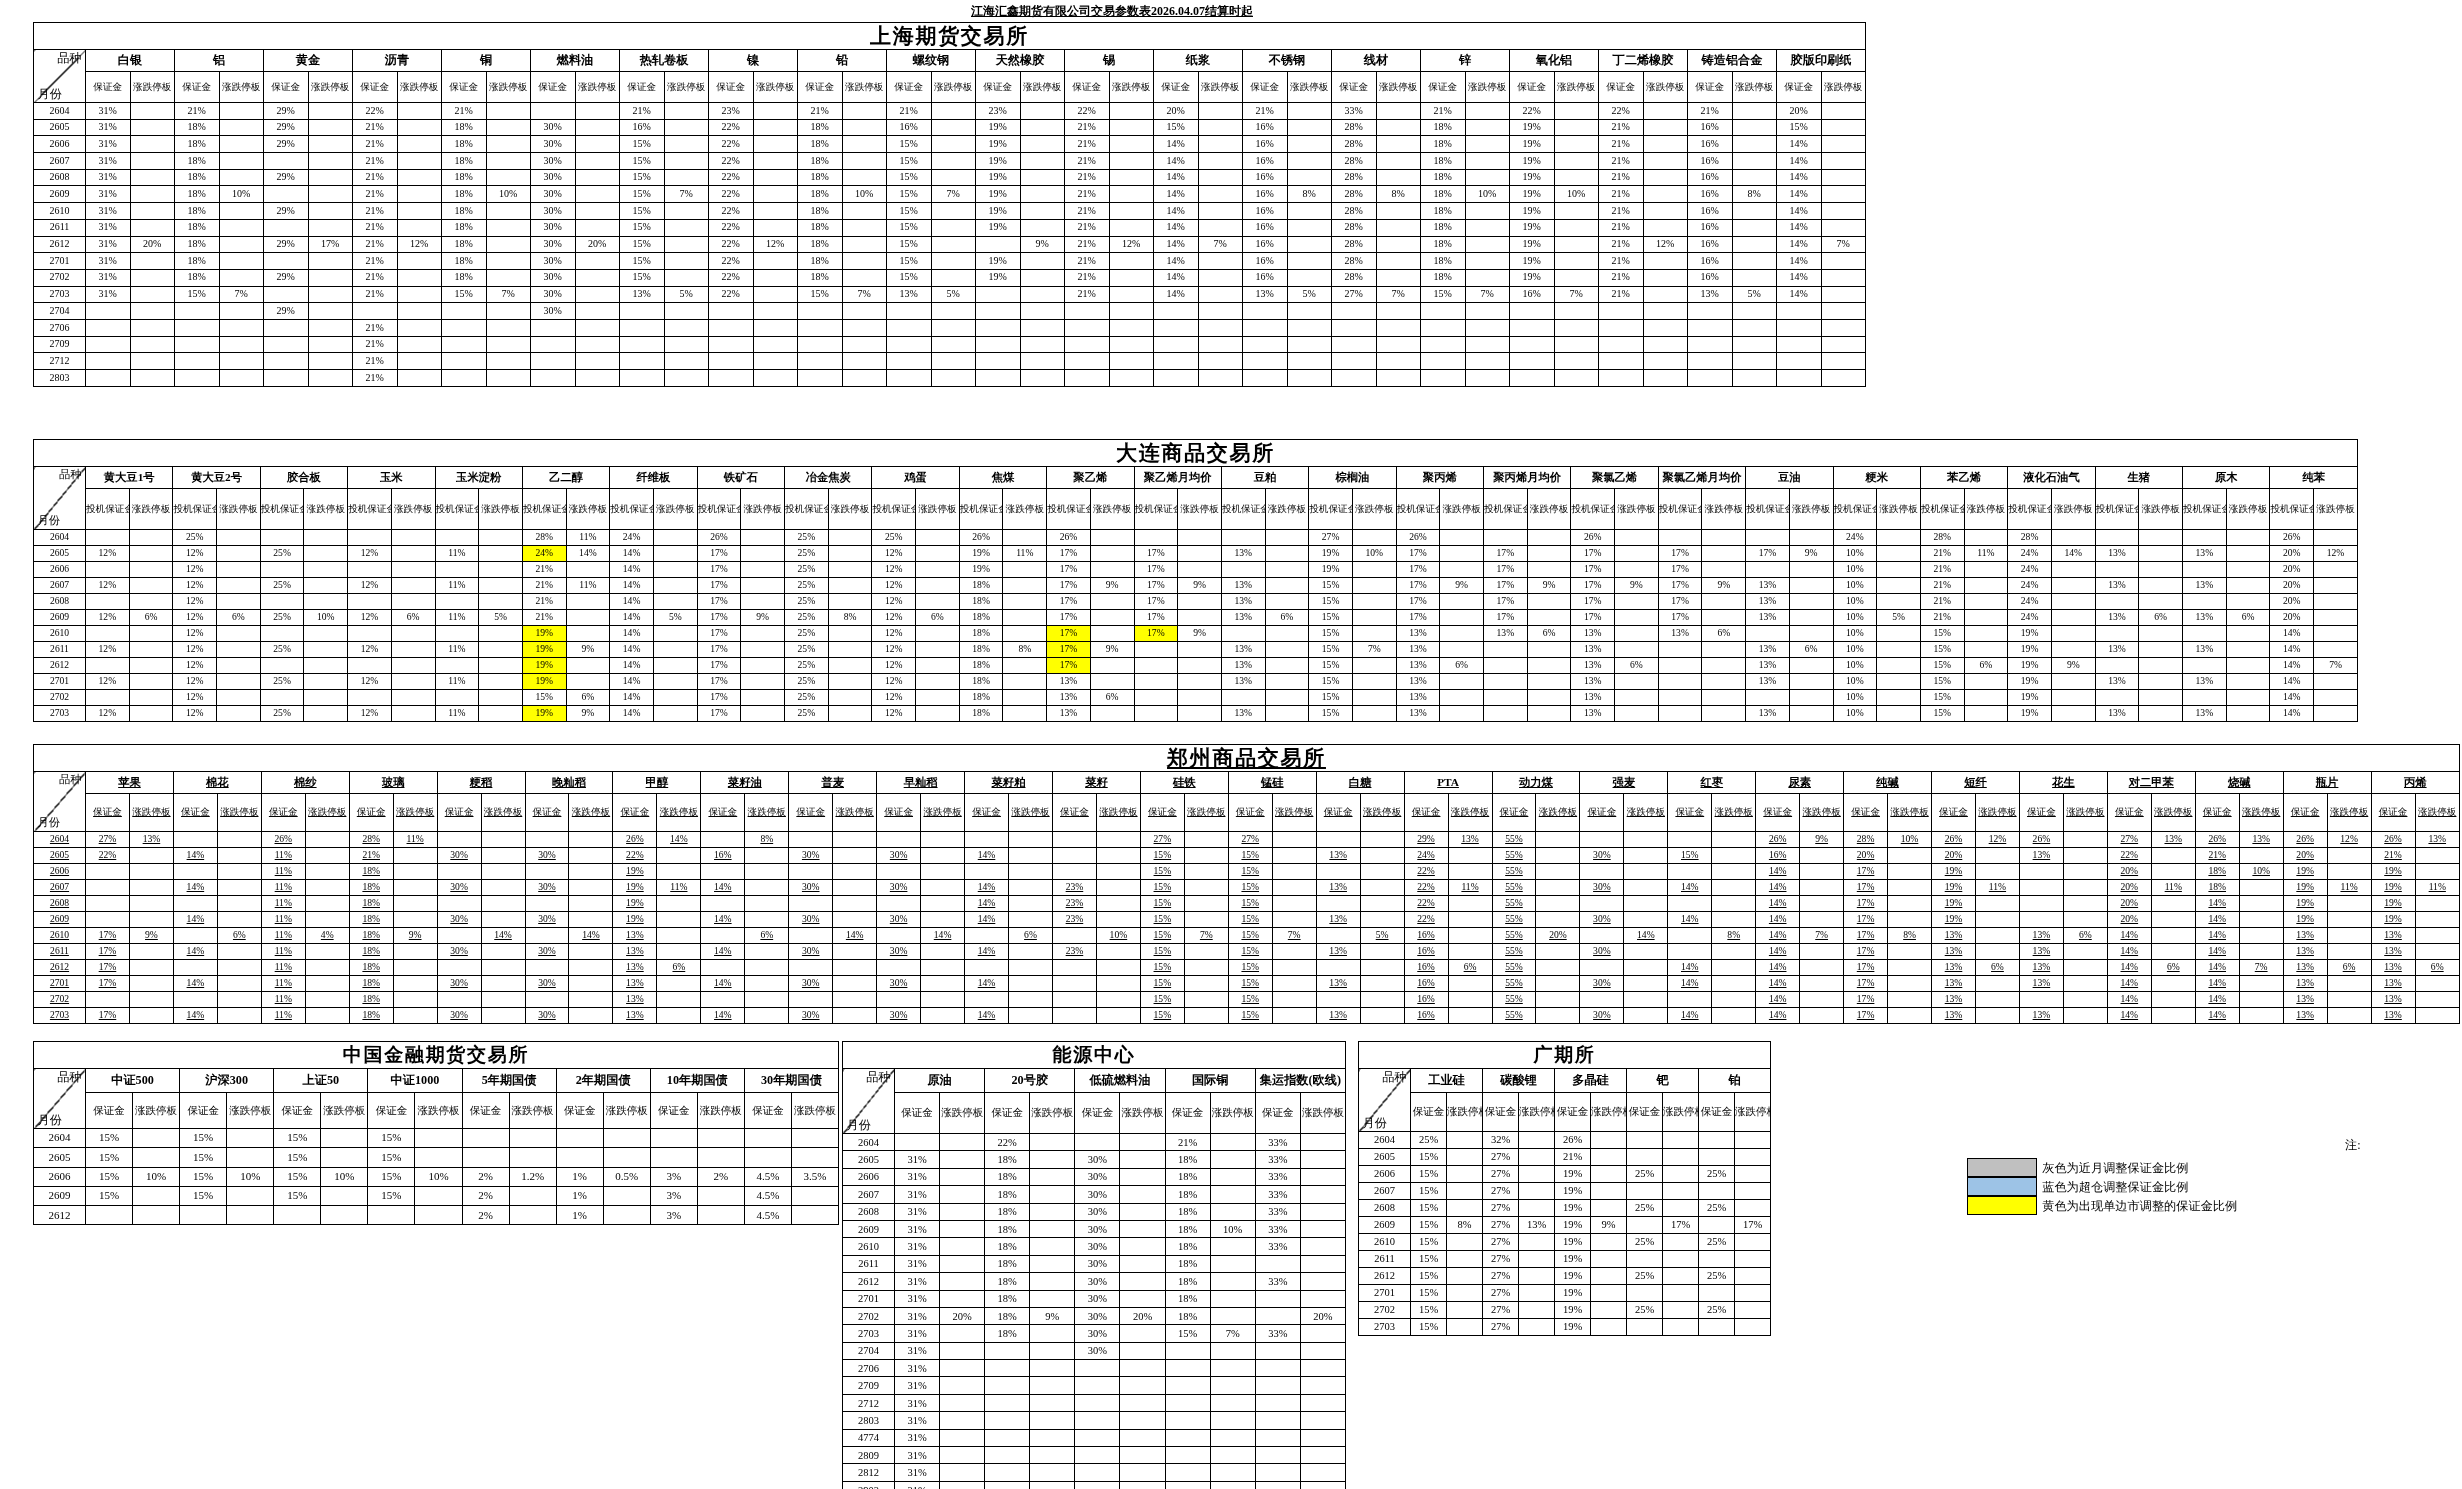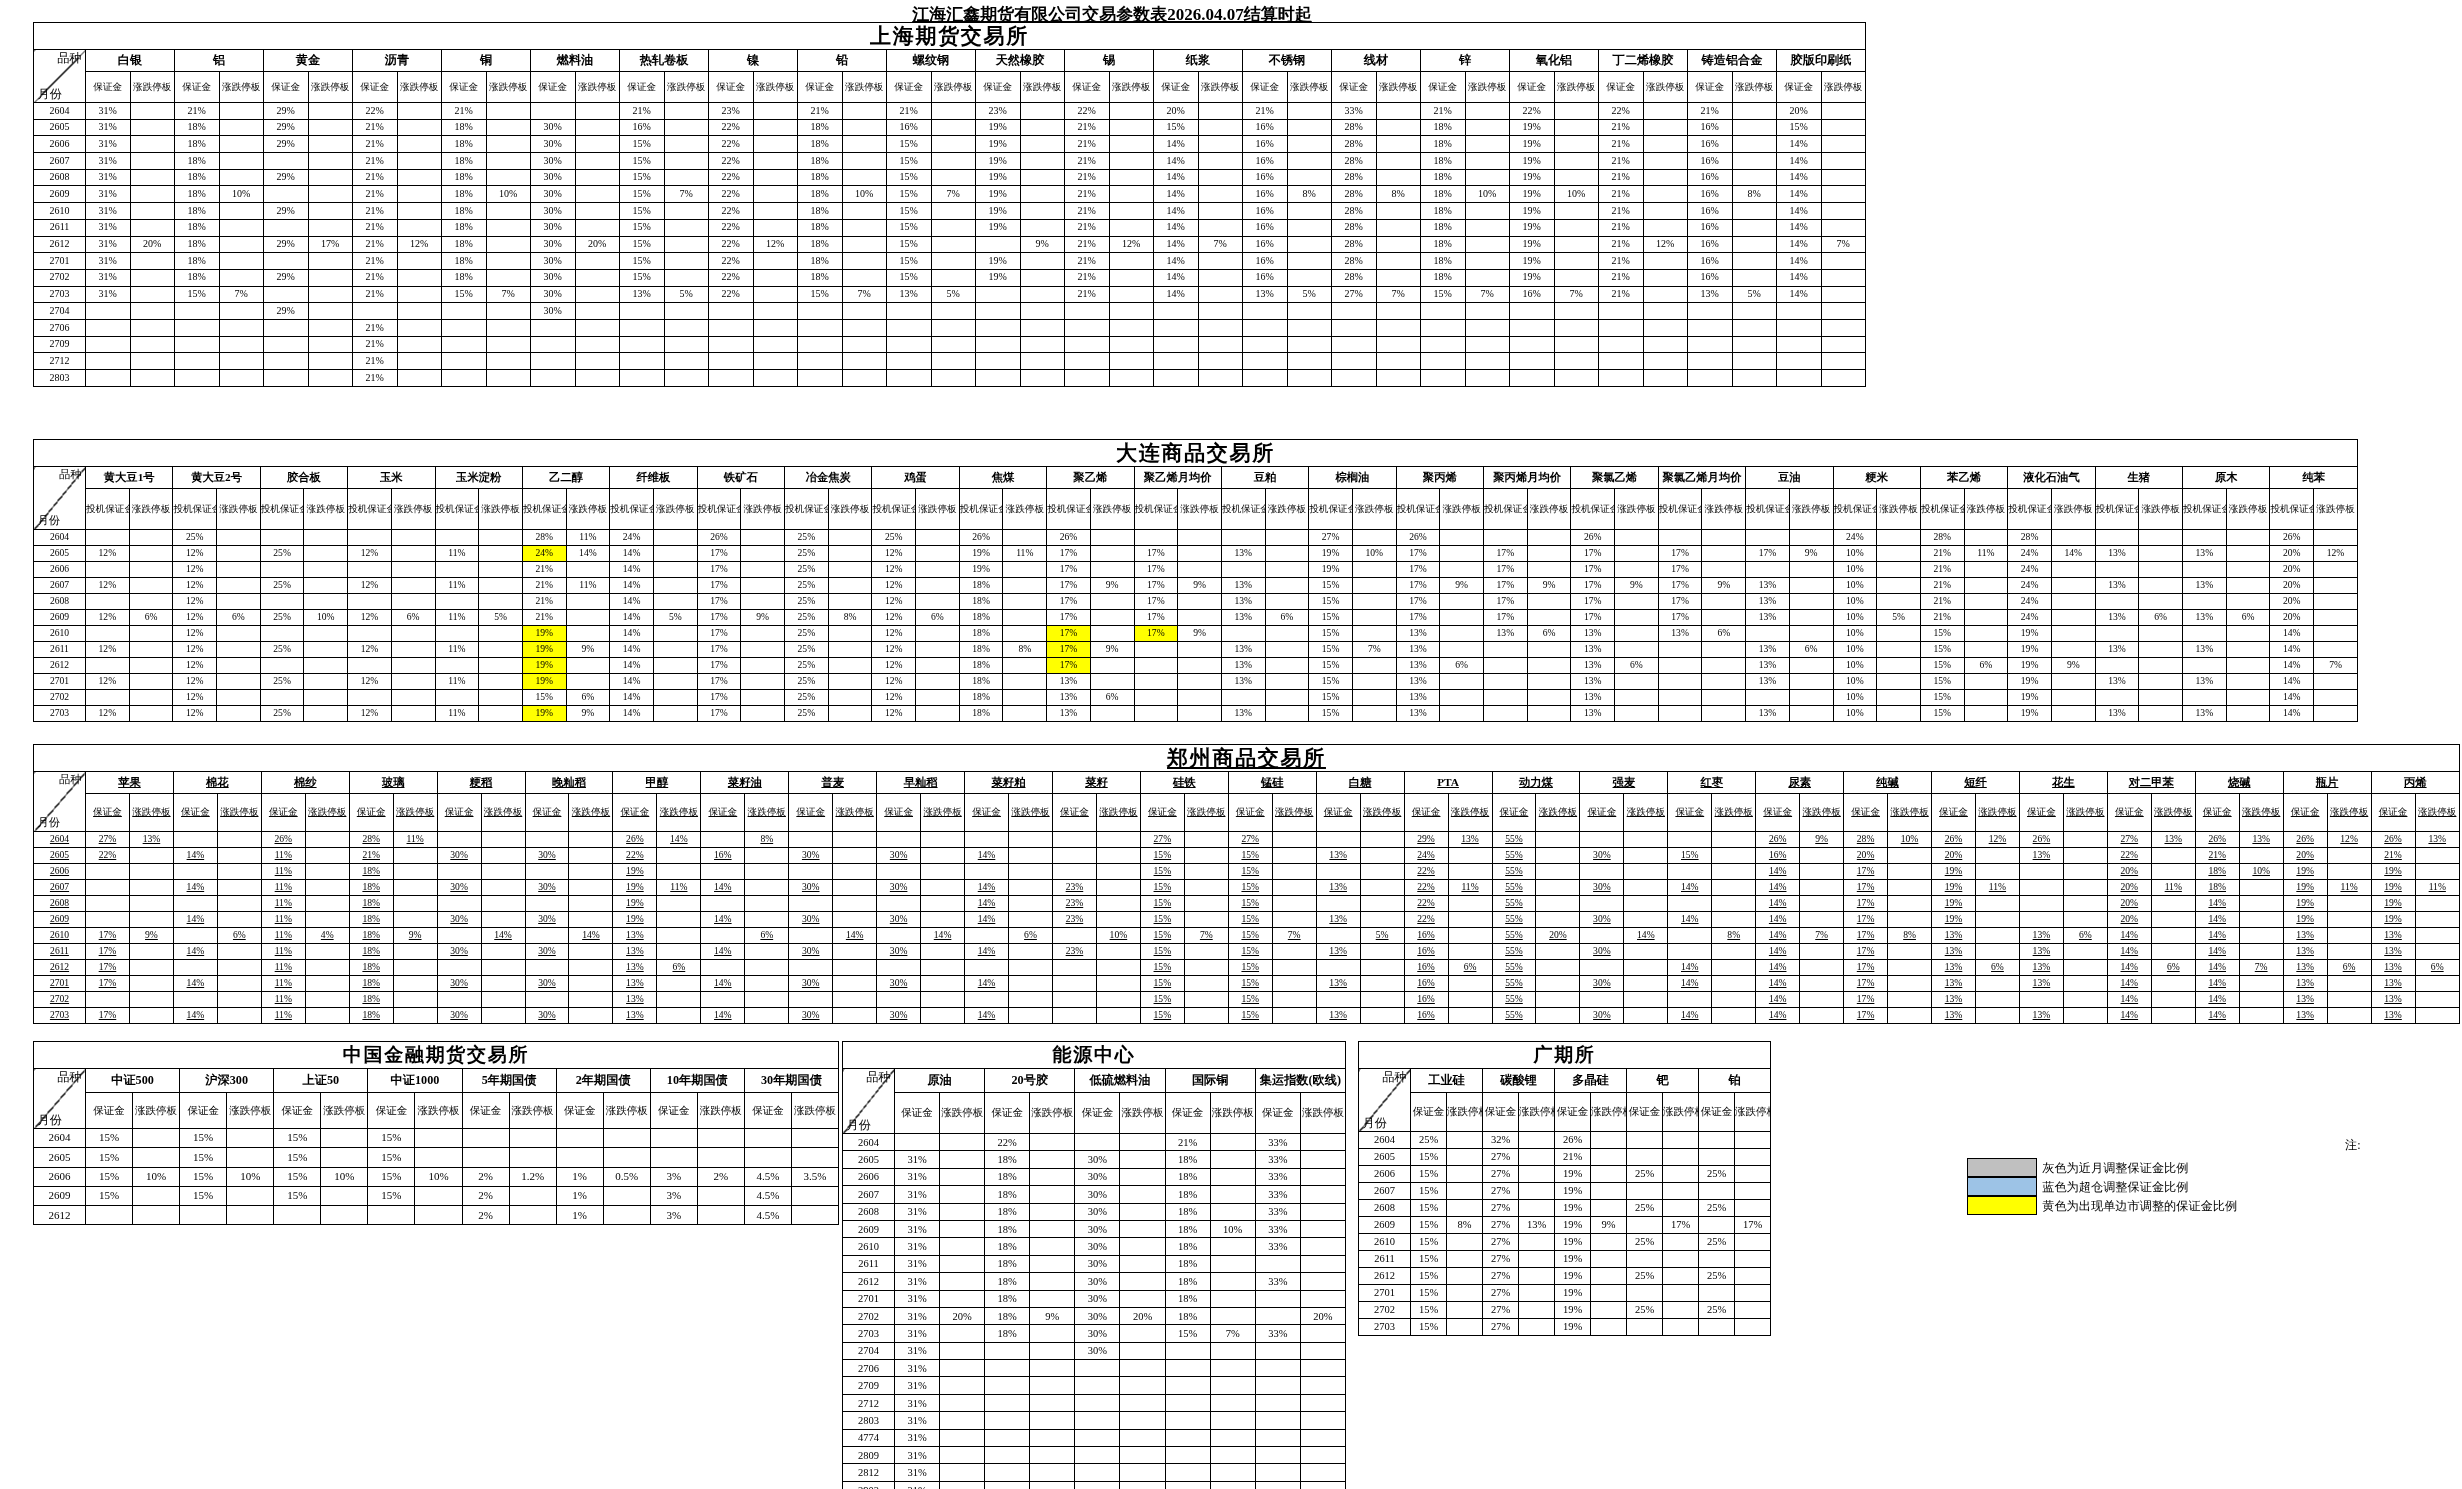--- a/index.html
+++ b/index.html
@@ -1,17 +1,17 @@
 <!DOCTYPE html>
 <html style="font-size:14px"><head>
 <meta charset="utf-8">
 <style>
   html,body{margin:0;padding:0;background:#fff;}
   body{width:2462px;height:1490px;position:relative;font-family:"Liberation Serif","DejaVu Serif",serif;color:#000;}
-  .main-title{position:absolute;top:2.6px;left:0;width:2224px;text-align:center;font-size:17px;font-weight:bold;text-decoration:underline;}
+  .main-title{position:absolute;top:2.6px;left:0;width:2224px;text-align:center;font-size:12px;font-weight:bold;text-decoration:underline;}
   .xtable{position:absolute;}
   table.sheet{border-collapse:collapse;table-layout:fixed;width:100%;border:1.7px solid #000;}
   table.sheet td{border:0.9px solid #000;text-align:center;vertical-align:middle;padding:0;line-height:1.05;overflow:hidden;white-space:nowrap;}
   td.xt{font-size:var(--xfs,19px);font-weight:bold;height:26px;letter-spacing:1.7px;}
   td.cn{font-size:var(--cfs,11.3px);font-weight:bold;height:var(--chh,21px);white-space:normal;line-height:1;}
   td.sh{font-size:var(--sfs,9.6px);height:var(--shh,35px);white-space:normal;line-height:1.1;}
   td.mo,td.mg,td.li{font-size:var(--fs,9.6px);height:var(--rh,15px);}
   td.li{border-top:none;border-bottom:none;}
   td.yl{background:#ffff00;}
   .corner{position:relative;background:linear-gradient(to bottom right,transparent 0 calc(50% - 0.6px),#000 calc(50% - 0.6px) calc(50% + 0.6px),transparent calc(50% + 0.6px));font-size:var(--cfs,11.3px);margin-top:21px;}

